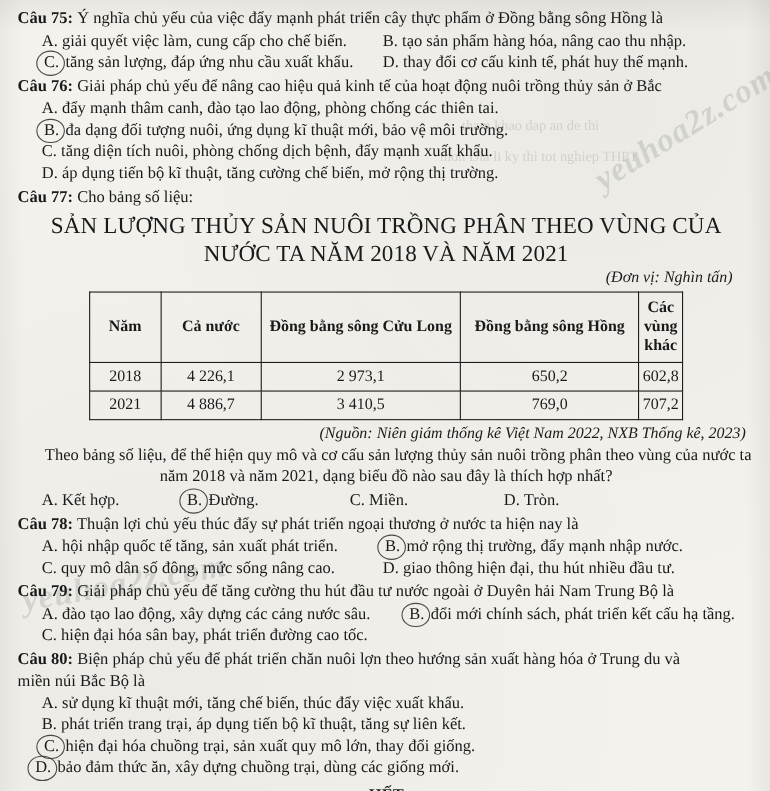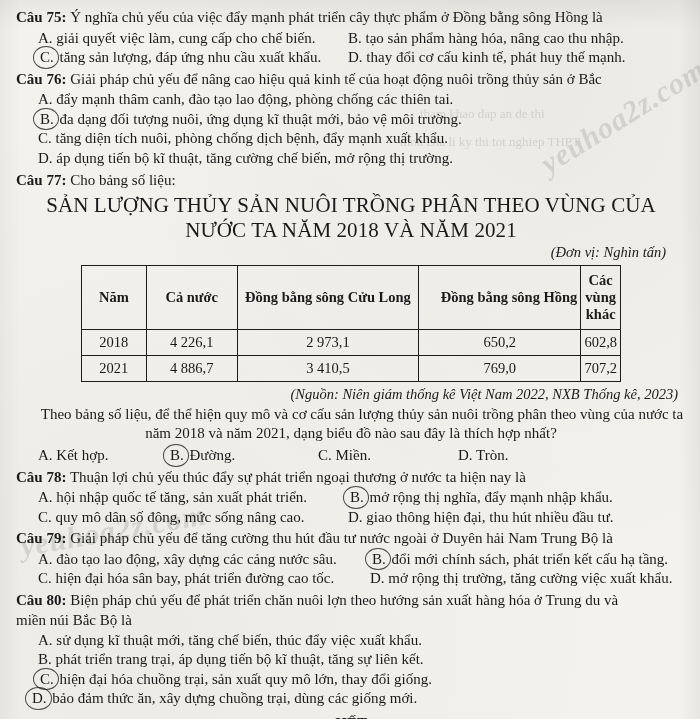--- a/index.html
+++ b/index.html
@@ -229,21 +229,21 @@
     </div>
     <div class="title-line center">SẢN LƯỢNG THỦY SẢN NUÔI TRỒNG PHÂN THEO VÙNG CỦA NƯỚC TA NĂM 2018 VÀ NĂM 2021</div>
     <div class="unit-line">(Đơn vị: Nghìn tấn)</div>
 
     <table class="data">
       <thead>
         <tr>
           <th style="width:62px;">Năm</th>
           <th style="width:92px;">Cả nước</th>
           <th style="width:196px;">Đồng bằng sông Cửu Long</th>
-          <th style="width:174px;text-align:right;">Đồng bằng sông Hồng</th>
+          <th style="width:174px;">Đồng bằng sông Hồng</th>
           <th>Các vùng khác</th>
         </tr>
       </thead>
       <tbody>
         <tr>
           <td>2018</td>
           <td>4 226,1</td>
           <td>2 973,1</td>
           <td>650,2</td>
           <td>602,8</td>
@@ -285,21 +285,21 @@
       <b>Câu 78:</b>
       <span>Thuận lợi chủ yếu thúc đẩy sự phát triển ngoại thương ở nước ta hiện nay là</span>
     </div>
     <div class="opts-row indent">
       <div class="col" style="width:310px;">
         <span>A.</span>
         <span>hội nhập quốc tế tăng, sản xuất phát triển.</span>
       </div>
       <div class="col">
         <span class="circled">B.</span>
-        <span>mở rộng thị nghĩa, đẩy mạnh nhập khẩu.</span>
+        <span>mở rộng thị trường, đẩy mạnh nhập nước.</span>
       </div>
     </div>
     <div class="opts-row indent">
       <div class="col" style="width:310px;">
         <span>C.</span>
         <span>quy mô dân số đông, mức sống nâng cao.</span>
       </div>
       <div class="col">
         <span>D.</span>
         <span>giao thông hiện đại, thu hút nhiều đầu tư.</span>
@@ -318,24 +318,20 @@
       <div class="col">
         <span class="circled">B.</span>
         <span>đổi mới chính sách, phát triển kết cấu hạ tầng.</span>
       </div>
     </div>
     <div class="opts-row indent">
       <div class="col" style="width:332px;">
         <span>C.</span>
         <span>hiện đại hóa sân bay, phát triển đường cao tốc.</span>
       </div>
-      <div class="col">
-        <span>D.</span>
-        <span>mở rộng thị trường, tăng cường việc xuất khẩu.</span>
-      </div>
     </div>
 
     <div class="q" style="margin-top:2px;">
       <b>Câu 80:</b>
       <span>Biện pháp chủ yếu để phát triển chăn nuôi lợn theo hướng sản xuất hàng hóa ở Trung du và</span>
     </div>
     <div class="qline">miền núi Bắc Bộ là</div>
     <div class="qline indent">
       <span>A.</span>
       <span>sử dụng kĩ thuật mới, tăng chế biến, thúc đẩy việc xuất khẩu.</span>

